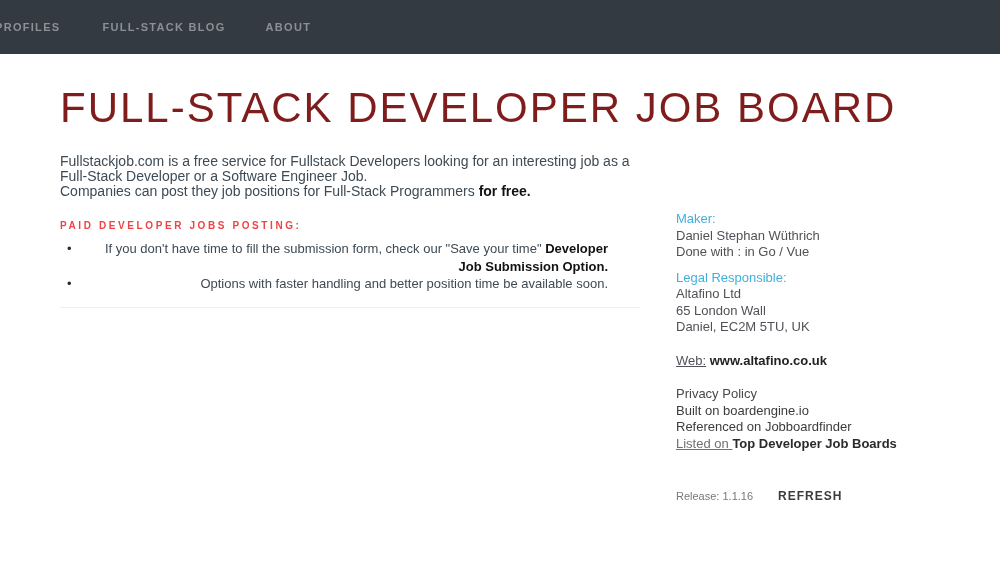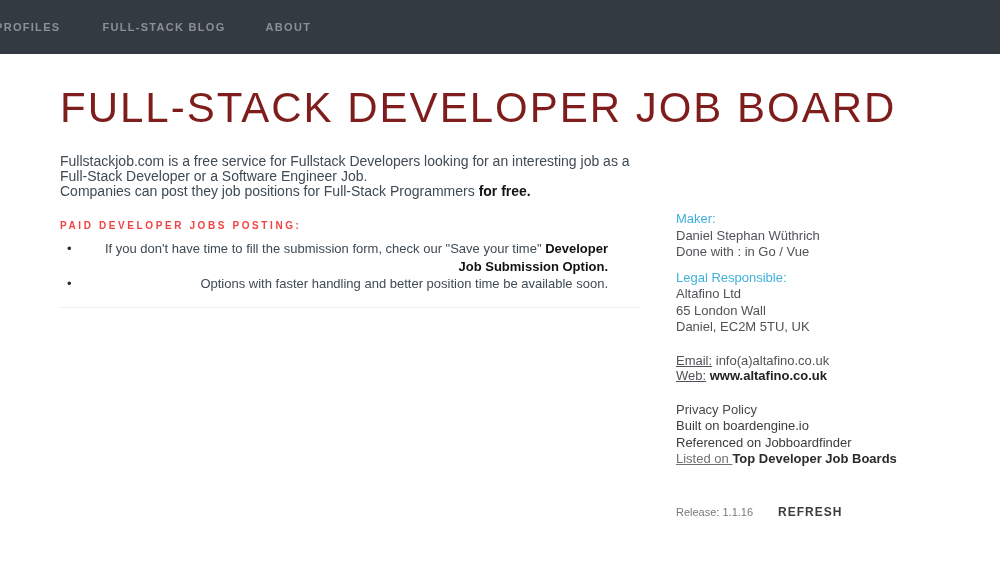--- a/index.html
+++ b/index.html
@@ -180,21 +180,20 @@
     </div>
 
     <div class="block-legal">
       <p class="blue">Legal Responsible:</p>
       <p>Altafino Ltd</p>
       <p>65 London Wall</p>
       <p>Daniel, EC2M 5TU, UK</p>
     </div>
 
     <div class="block-contact">
-      <p><span class="u-label">Email:</span><a class="plain"> info(a)altafino.co.uk</a></p>
       <p><span class="u-label">Web:</span><a class="dark-link"> www.altafino.co.uk</a></p>
     </div>
 
     <p class="block-privacy">Privacy Policy</p>
 
     <p class="block-built">Built on boardengine.io</p>
 
     <div class="block-reflist">
       <p>Referenced on Jobboardfinder</p>
       <p><span class="muted">Listed on </span><span class="semi-link">Top Developer Job Boards</span></p>

